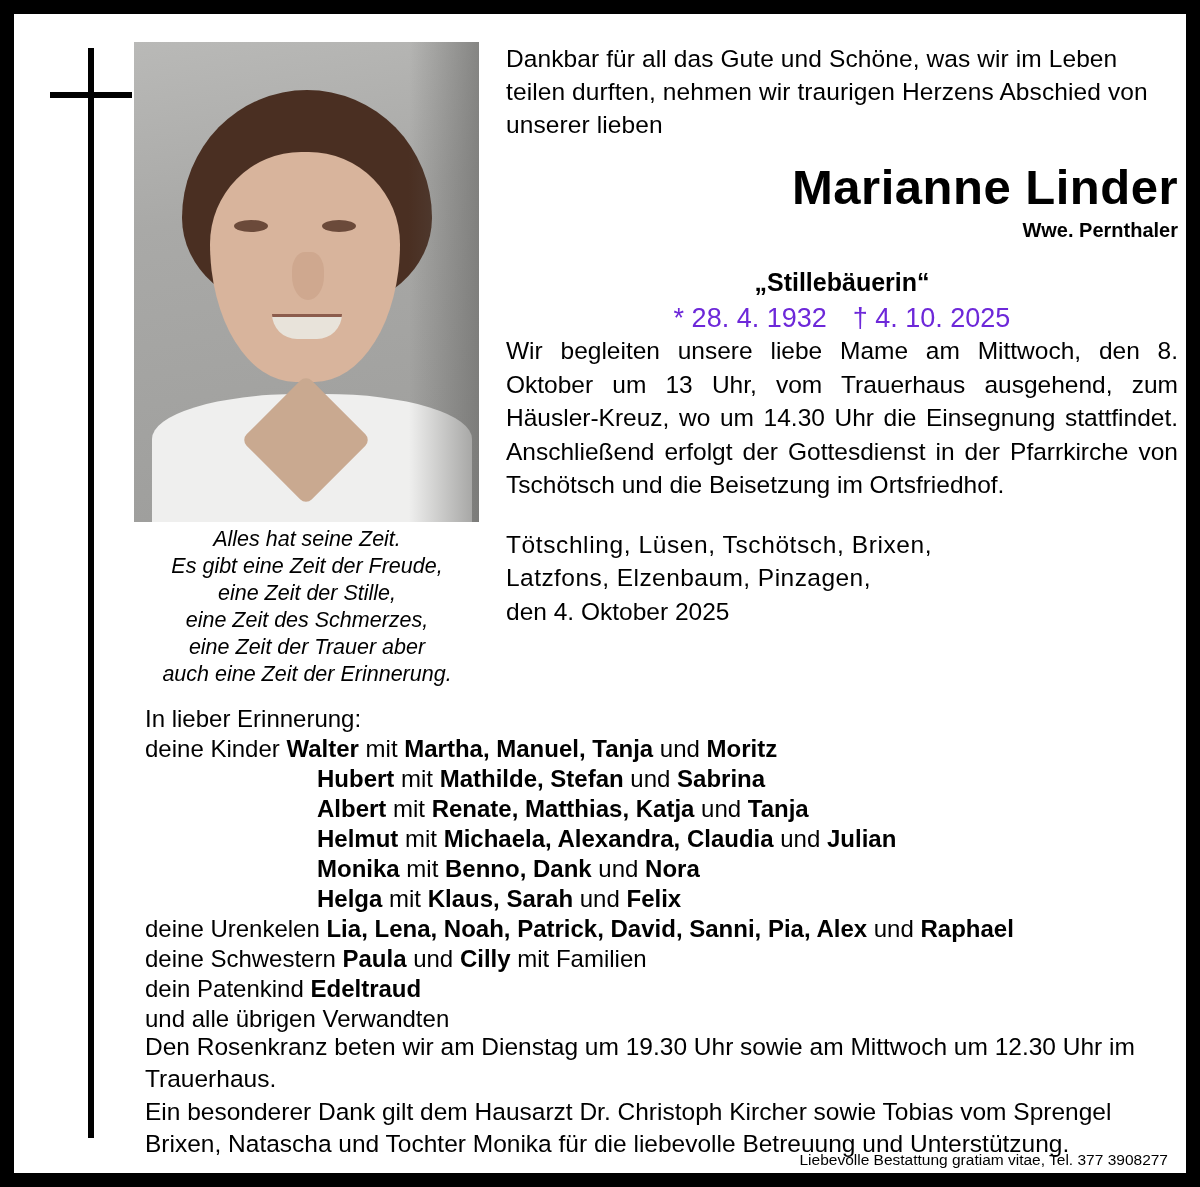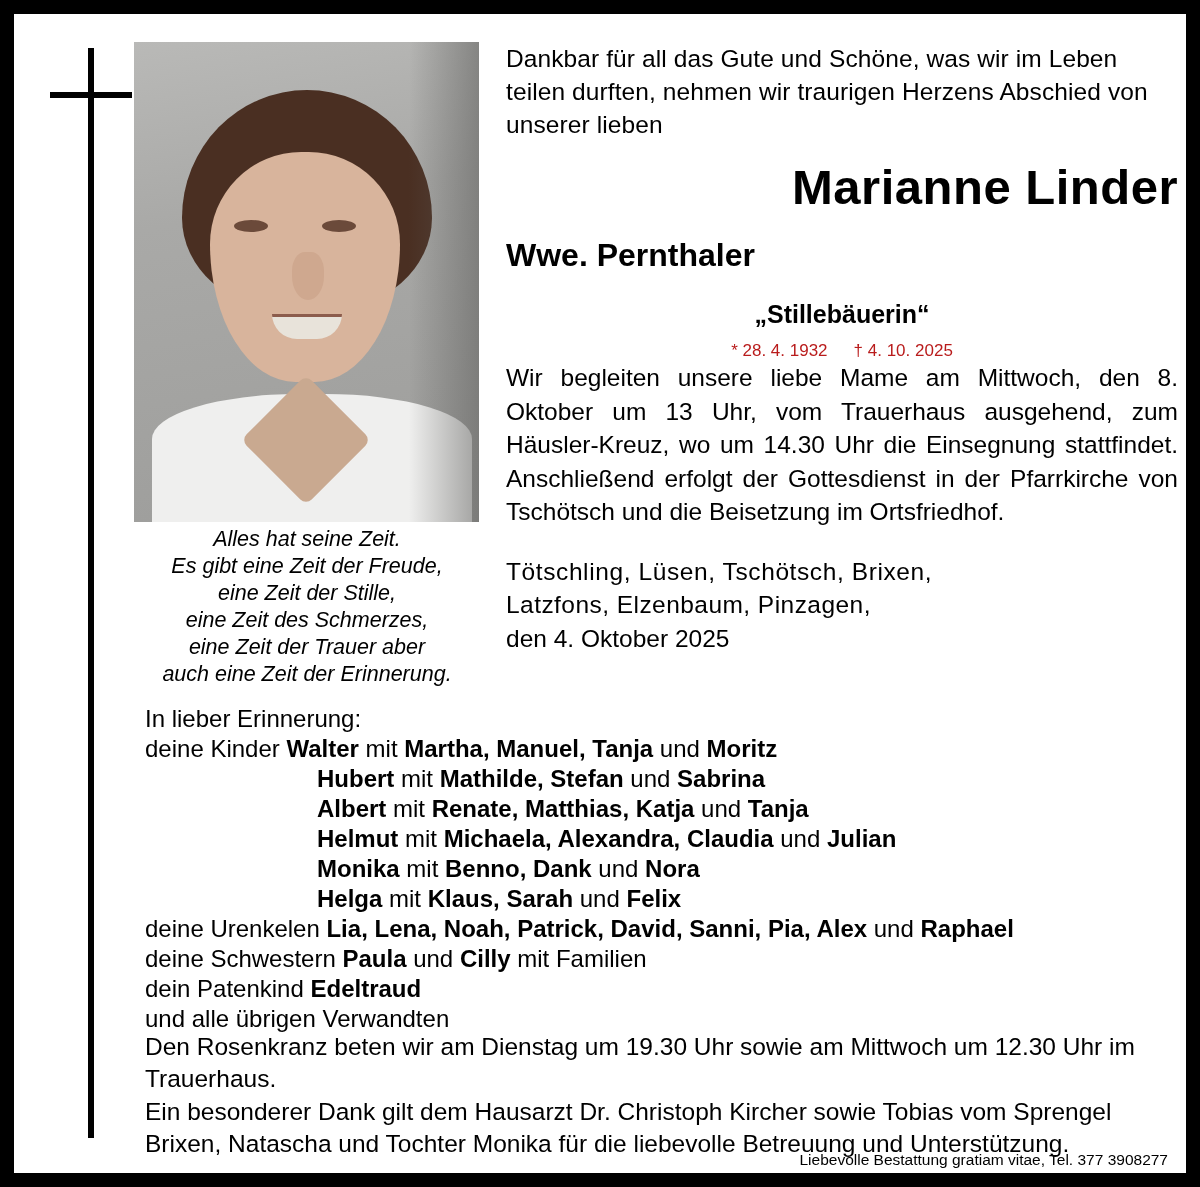--- a/index.html
+++ b/index.html
@@ -152,38 +152,38 @@
   .name {
     margin-top: 18px;
     text-align: right;
     font-size: 49px;
     font-weight: bold;
     letter-spacing: 0.5px;
     color: #000;
     line-height: 56px;
   }
   .subname {
-    text-align: left;
-    font-size: 32px;
+    text-align: right;
+    font-size: 20px;
     font-weight: bold;
-    margin-top: 22px;
+    margin-top: 4px;
     color: #000;
   }
   .nickname {
     text-align: center;
     font-size: 25px;
     font-weight: bold;
     margin-top: 26px;
     color: #000;
   }
   .dates {
     text-align: center;
-    font-size: 17px;
-    margin-top: 12px;
-    color: #b91c1c;
+    font-size: 27px;
+    margin-top: 6px;
+    color: #6d28d9;
   }
   .dates .gap { display: inline-block; width: 26px; }
   .body-text {
     font-size: 24.5px;
     line-height: 33.5px;
     color: #000;
     text-align: justify;
     text-justify: inter-word;
   }
   .places {

